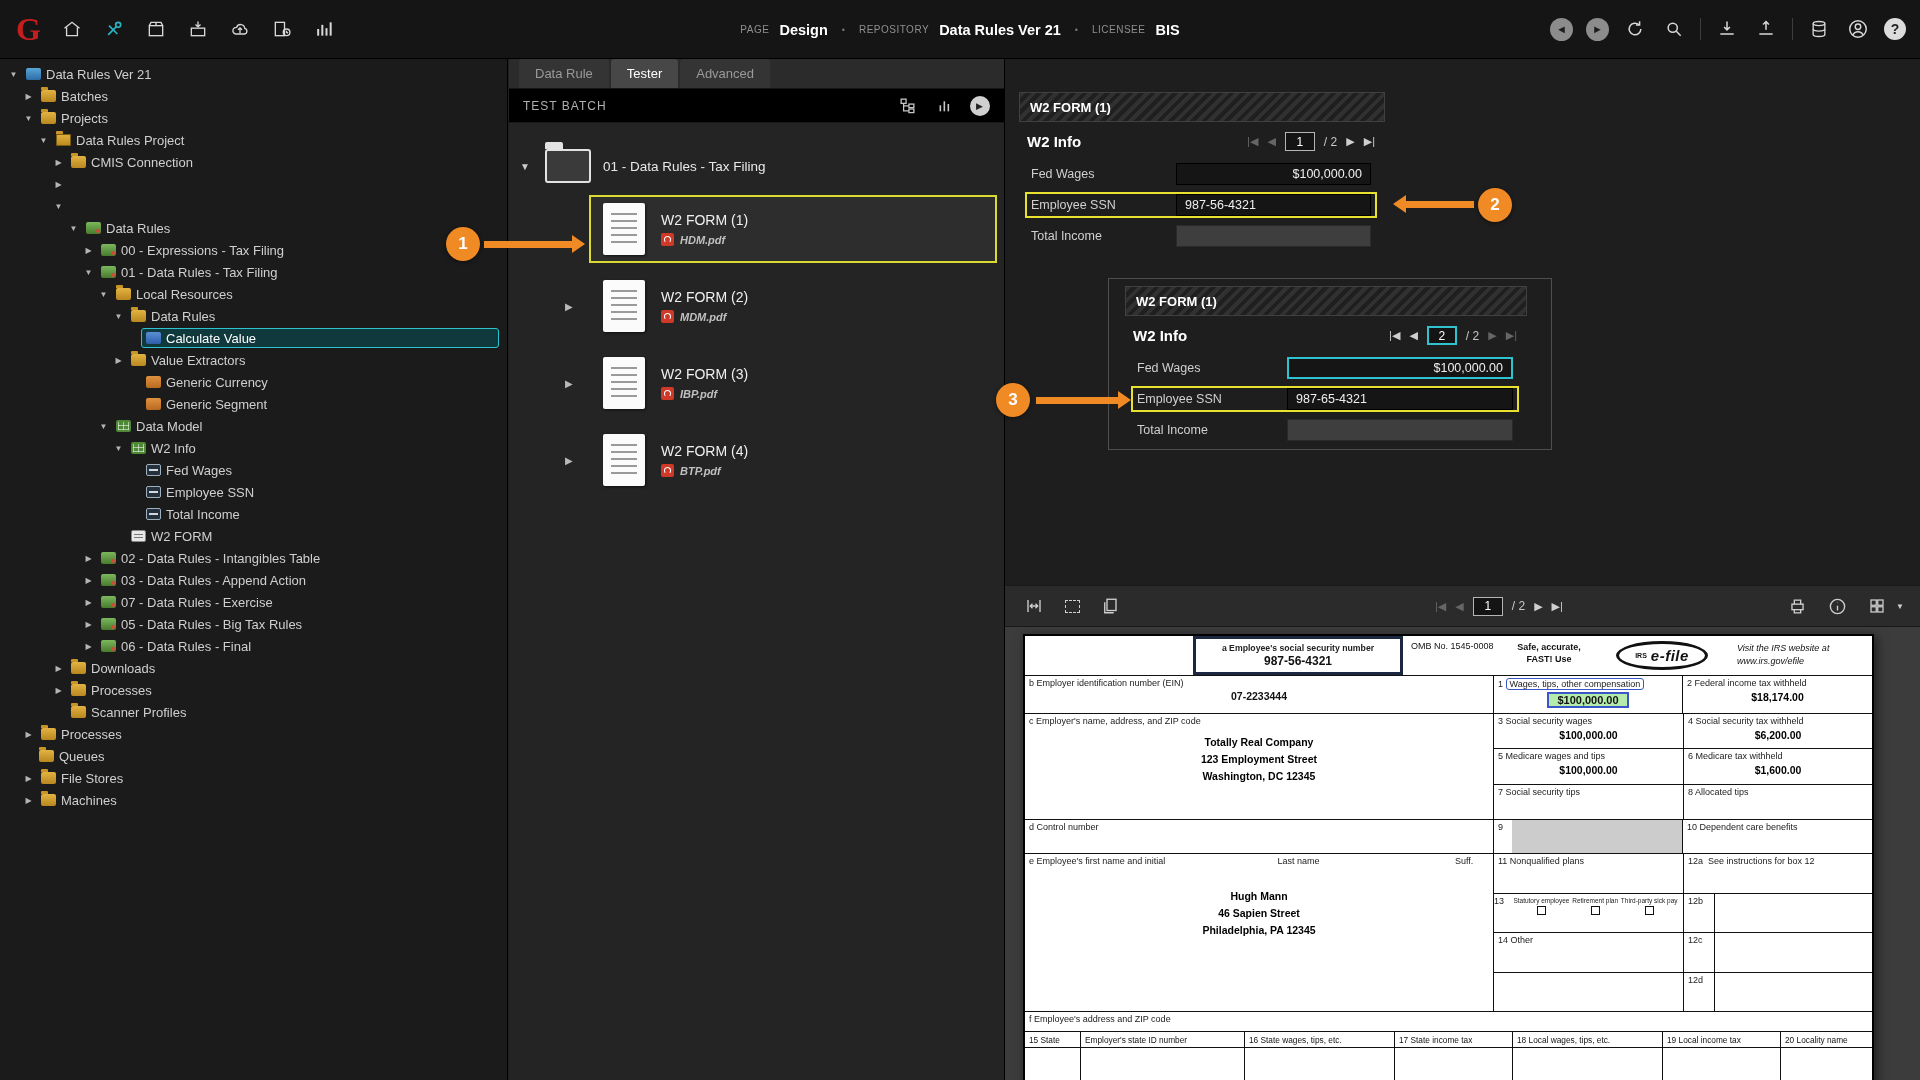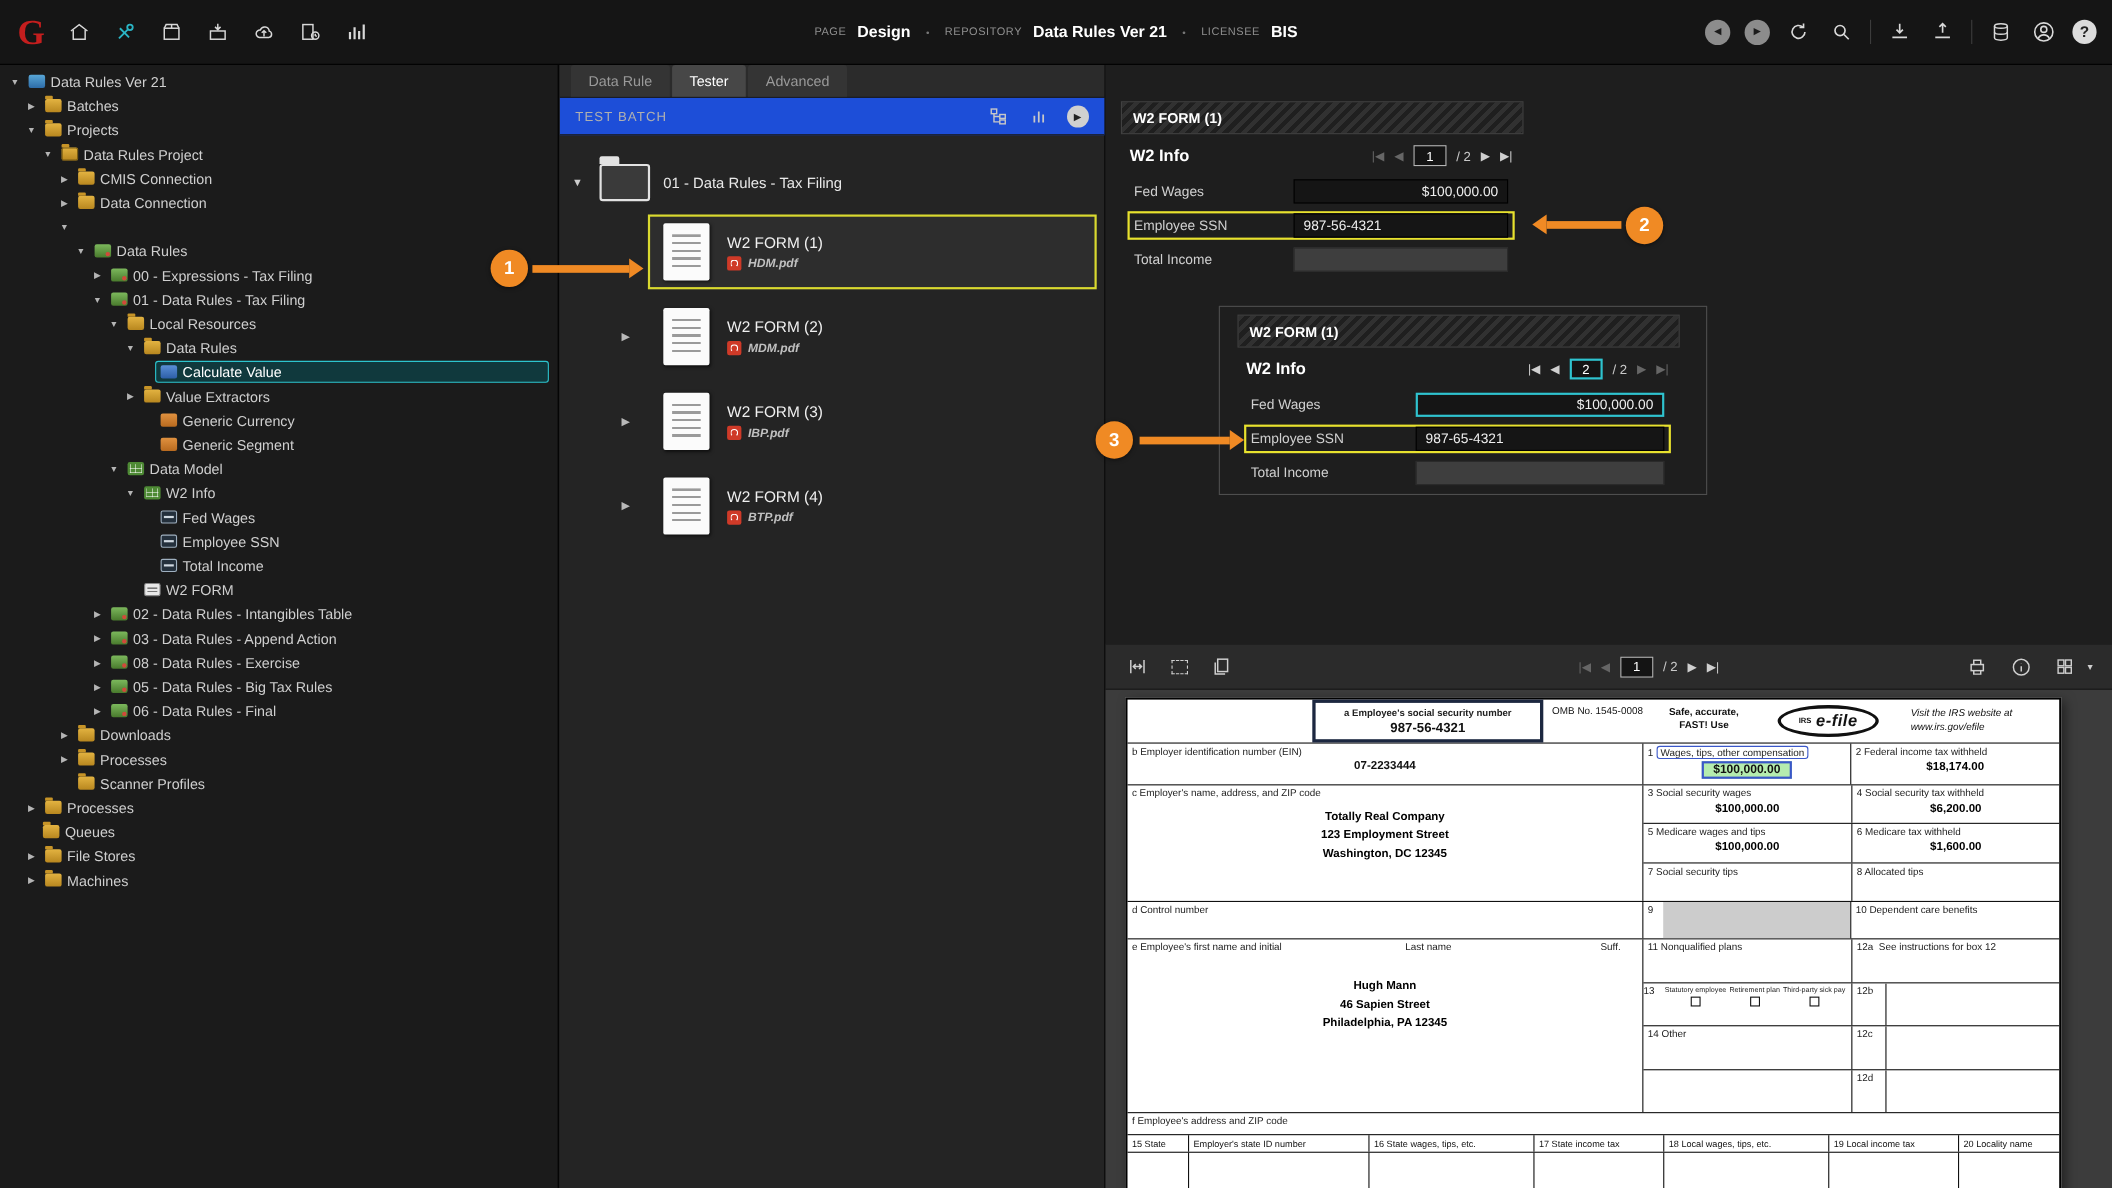--- a/index.html
+++ b/index.html
@@ -45,21 +45,21 @@
   .ticon.field::before{content:"";position:absolute;left:2px;right:2px;top:4px;height:2px;background:#cfd8e0}
   .ticon.form{background:#e8e8e8;border:1px solid #888}
   .ticon.form::before{content:"";position:absolute;left:2px;right:2px;top:3px;height:5px;
     background:repeating-linear-gradient(180deg,#777 0 1px,transparent 1px 3px)}
 
   
   .middle{position:absolute;top:59px;left:509px;width:496px;bottom:0;background:#242424;border-right:1px solid #000}
   .tabbar{height:30px;background:#2b2b2b;display:flex;align-items:stretch;padding-left:10px;gap:2px;border-bottom:1px solid #161616}
   .tab{padding:7px 16px 0 16px;font-size:13px;color:#9a9a9a;background:#343434;border-radius:3px 3px 0 0;cursor:pointer}
   .tab.active{background:#474747;color:#fff}
-  .batch-head{height:34px;display:flex;align-items:center;padding:0 14px;color:#b0b0b0;font-size:12px;letter-spacing:1px;border-bottom:1px solid #191919;background:#1d4ed8}
+  .batch-head{height:34px;display:flex;align-items:center;padding:0 14px;color:#b0b0b0;font-size:12px;letter-spacing:1px;border-bottom:1px solid #191919;background:#000000}
   .batch-tools{margin-left:auto;display:flex;gap:12px;align-items:center}
   .play{width:20px;height:20px;border-radius:50%;background:#d0d0d0;color:#222;display:flex;align-items:center;justify-content:center;font-size:9px;cursor:pointer}
   .batch-folder{display:flex;align-items:center;margin:26px 0 12px 8px;gap:12px}
   .fold-exp{color:#ccc;font-size:10px;width:16px;text-align:center;cursor:pointer}
   .folder-icon{width:46px;height:34px;background:#3a3a3a;border:2px solid #e2e2e2;border-radius:3px;position:relative;flex:none}
   .folder-icon::before{content:"";position:absolute;top:-9px;left:-2px;width:18px;height:7px;background:#e2e2e2;border-radius:2px 2px 0 0}
   .folder-label{font-size:13.5px;color:#e8e8e8}
   #doclist{margin-top:6px}
   .doc-row{position:relative;display:flex;align-items:center;gap:16px;margin:9px 0 9px 80px;width:408px;padding:6px 12px;border:2px solid transparent;cursor:pointer}
   .doc-row.selected{border-color:#d9d92f;background:#2d2d2d}
@@ -302,24 +302,20 @@
     </div>
     <div class="tree-row" style="padding-left: 51px;">
       <span class="expander">▶</span>
       <span class="trow-box">
         <span class="ticon folder"></span>
         <span class="tlabel">CMIS Connection</span>
       </span>
     </div>
     <div class="tree-row" style="padding-left: 51px;">
       <span class="expander">▶</span>
-      <span class="trow-box">
-        <span class="ticon folder"></span>
-        <span class="tlabel">Data Connection</span>
-      </span>
     </div>
     <div class="tree-row" style="padding-left: 51px;">
       <span class="expander">▼</span>
     </div>
     <div class="tree-row" style="padding-left: 66px;">
       <span class="expander">▼</span>
       <span class="trow-box">
         <span class="ticon model"></span>
         <span class="tlabel">Data Rules</span>
       </span>
@@ -433,21 +429,21 @@
       <span class="expander">▶</span>
       <span class="trow-box">
         <span class="ticon model"></span>
         <span class="tlabel">03 - Data Rules - Append Action</span>
       </span>
     </div>
     <div class="tree-row" style="padding-left: 81px;">
       <span class="expander">▶</span>
       <span class="trow-box">
         <span class="ticon model"></span>
-        <span class="tlabel">08 - Data Rules - Exercise</span>
+        <span class="tlabel">07 - Data Rules - Exercise</span>
       </span>
     </div>
     <div class="tree-row" style="padding-left: 81px;">
       <span class="expander">▶</span>
       <span class="trow-box">
         <span class="ticon model"></span>
         <span class="tlabel">05 - Data Rules - Big Tax Rules</span>
       </span>
     </div>
     <div class="tree-row" style="padding-left: 81px;">

